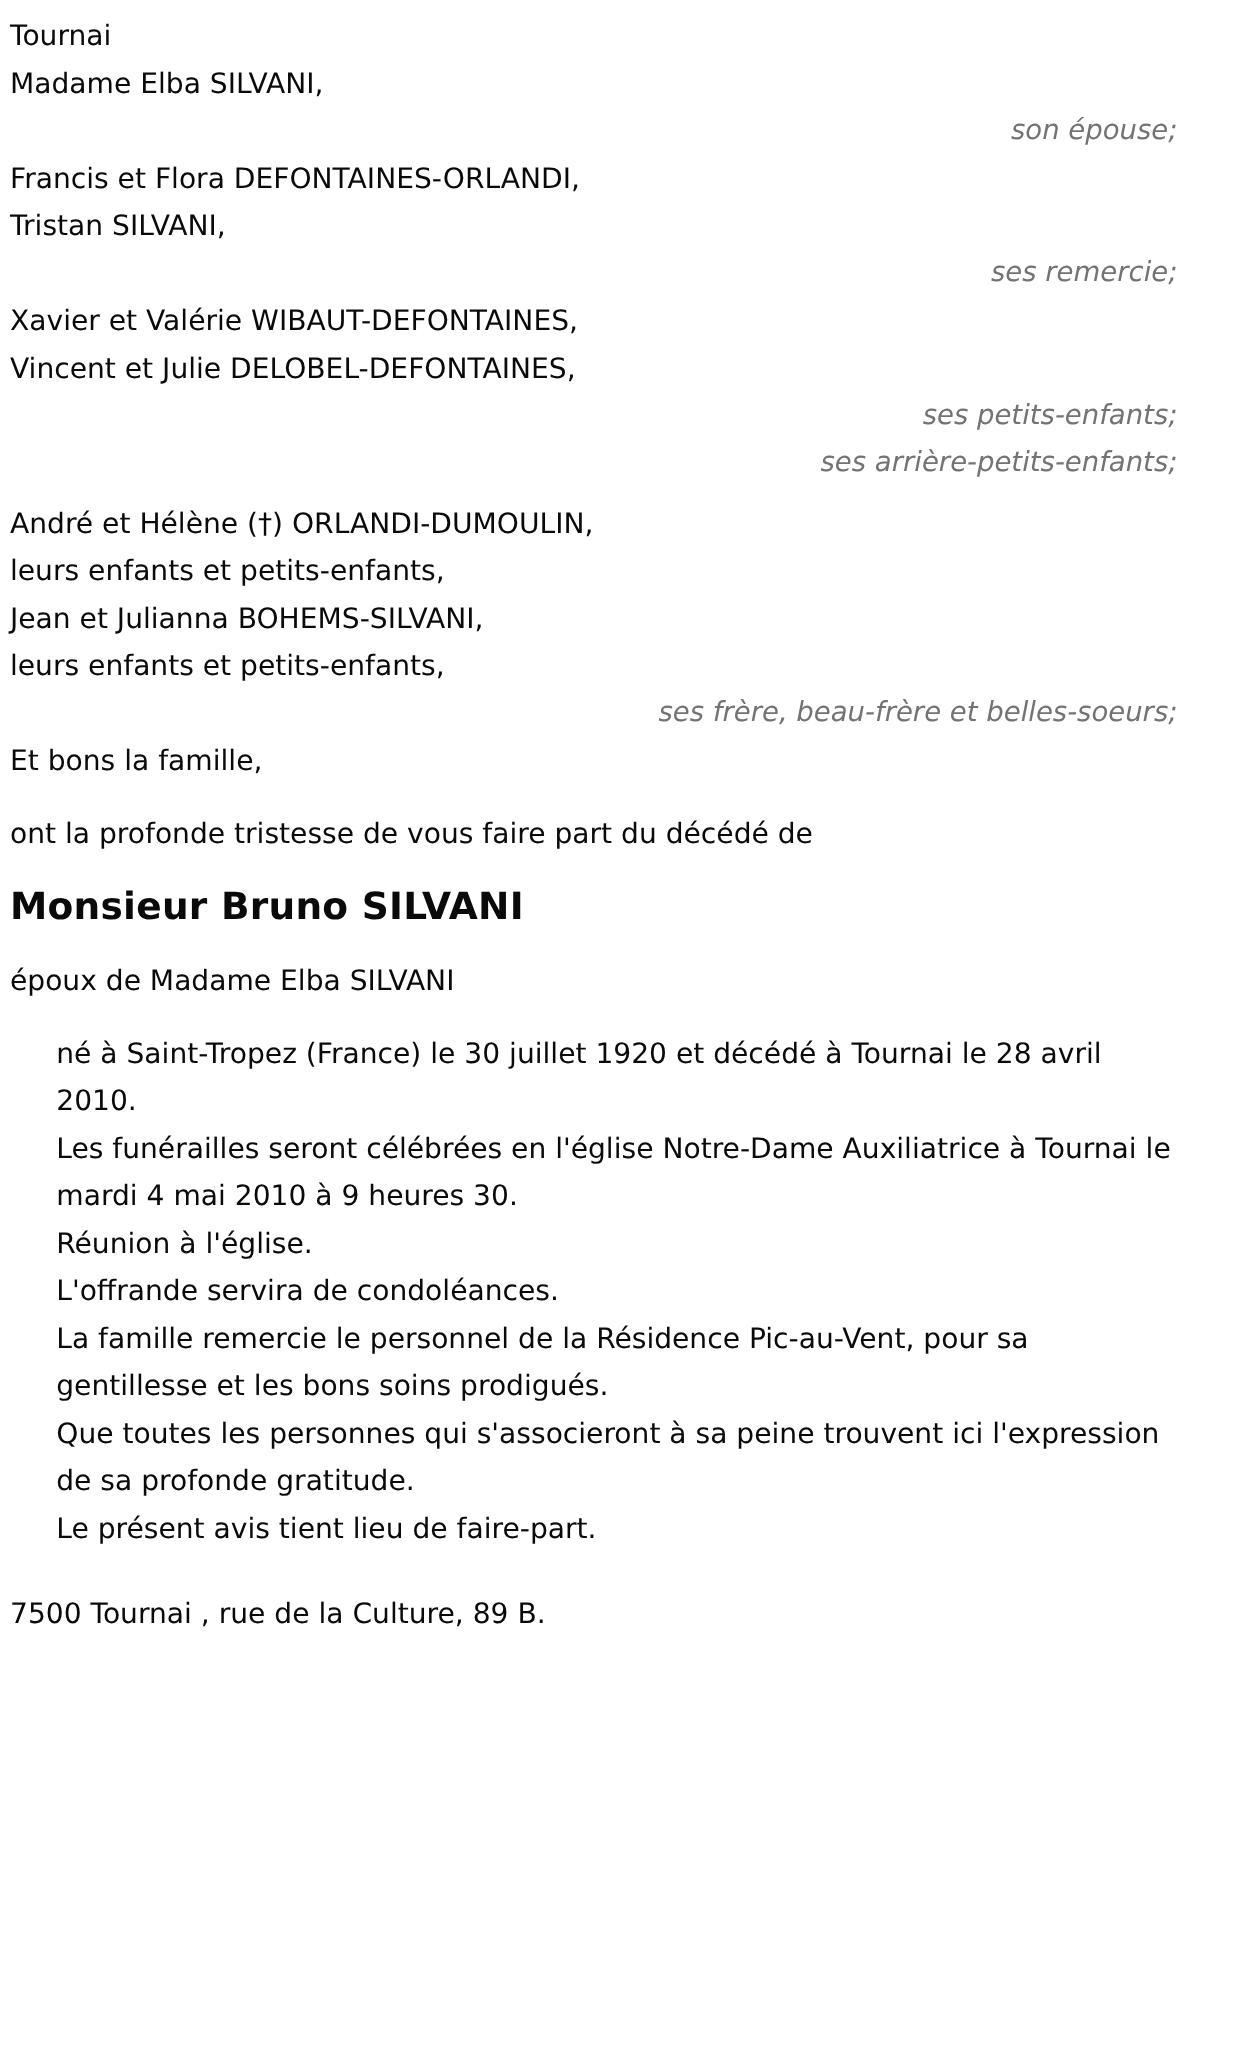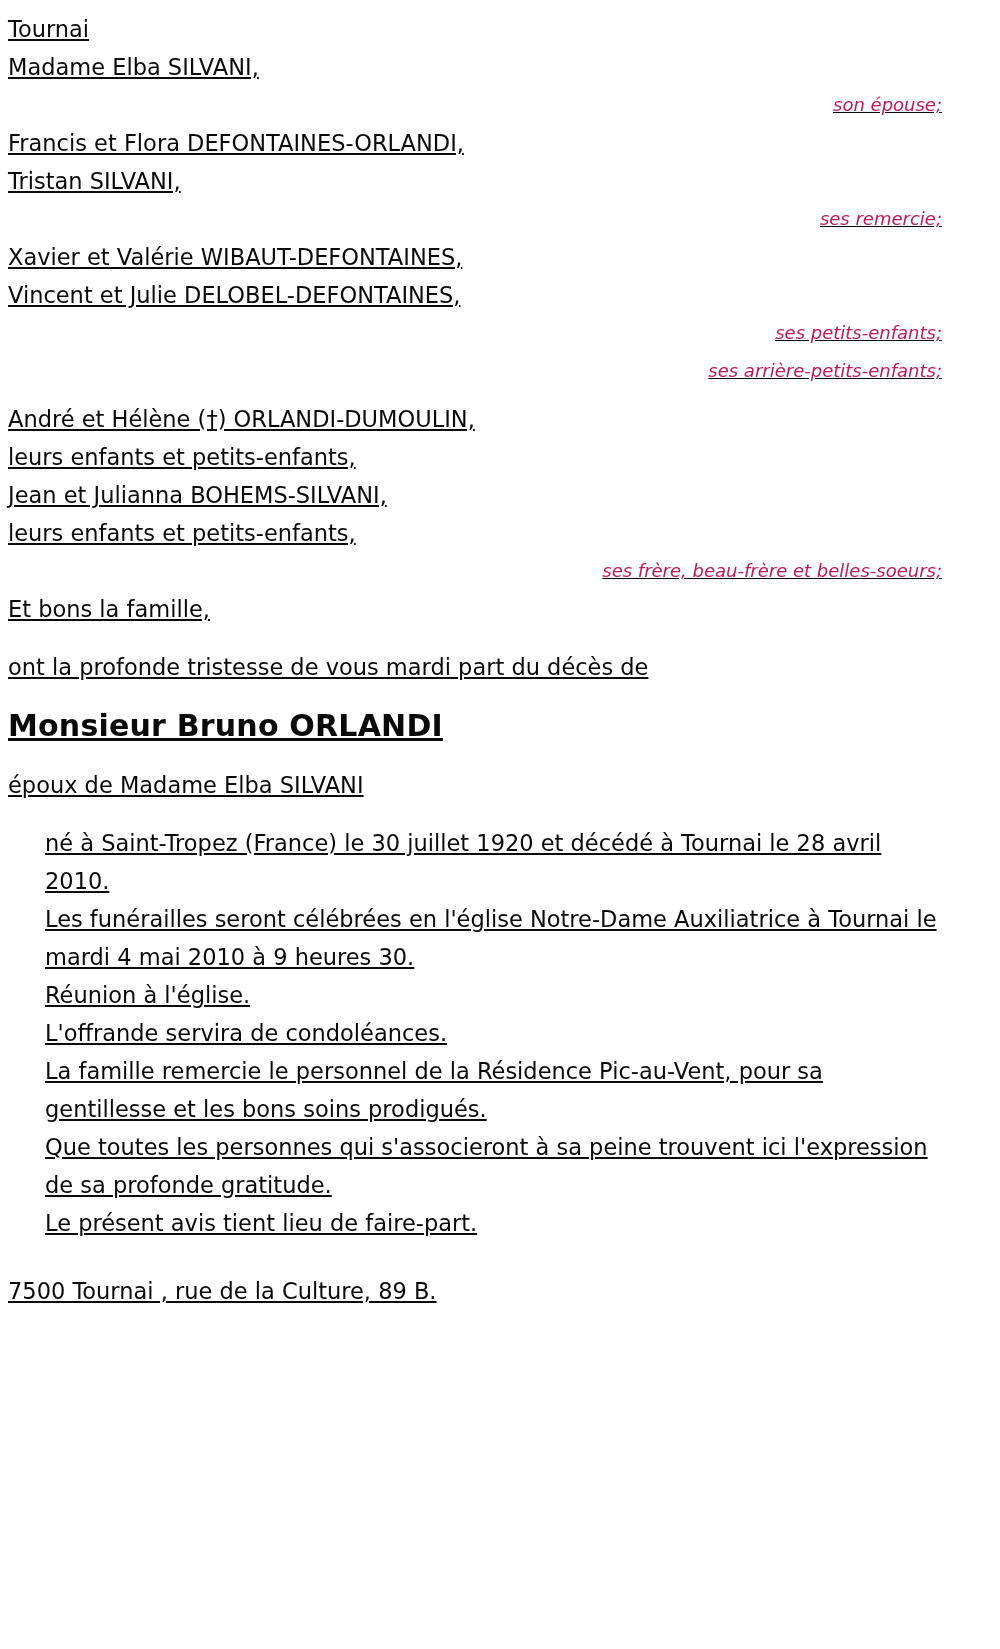--- a/index.html
+++ b/index.html
@@ -12,38 +12,37 @@
     min-height: 1649px;
     font-family: "DejaVu Sans", "Liberation Sans", sans-serif;
     color: #0a0a0a;
   }
   .page {
     position: relative;
     width: 1000px;
     min-height: 1649px;
     box-sizing: border-box;
     padding: 10px 58px 10px 8px;
-    text-decoration: underline;
   }
   .line {
     font-size: 22.5px;
     line-height: 38px;
     white-space: pre-wrap;
   }
   .row {
     display: block;
     position: relative;
   }
   .rel {
     display: block;
-    font-size: 18px;
+    font-size: 22px;
     line-height: 38px;
     text-align: right;
     font-style: italic;
-    color: #be185d;
+    color: #737373;
   }
   .rel-narrow {
     max-width: 420px;
     margin-left: auto;
   }
   .gap-sm { height: 10px; }
   .gap-md { height: 20px; }
   .gap-lg { height: 30px; }
   .deceased-name {
     font-size: 30px;
@@ -97,25 +96,25 @@
     <div class="line">leurs enfants et petits-enfants,</div>
     <div class="line">Jean et Julianna BOHEMS-SILVANI,</div>
     <div class="line">leurs enfants et petits-enfants,</div>
     <div class="rel rel-narrow">ses frère, beau-frère et belles-soeurs;</div>
   </div>
 
   <div class="line">Et bons la famille,</div>
 
   <div class="gap-md"></div>
 
-  <div class="line">ont la profonde tristesse de vous mardi part du décès de</div>
+  <div class="line">ont la profonde tristesse de vous faire part du décédé de</div>
 
   <div class="gap-md"></div>
 
-  <div class="deceased-name">Monsieur Bruno ORLANDI</div>
+  <div class="deceased-name">Monsieur Bruno SILVANI</div>
 
   <div class="gap-md"></div>
 
   <div class="line">époux de Madame Elba SILVANI</div>
 
   <div class="gap-md"></div>
 
   <div class="para">né à Saint-Tropez (France) le 30 juillet 1920 et décédé à Tournai le 28 avril 2010.</div>
   <div class="para">Les funérailles seront célébrées en l'église Notre-Dame Auxiliatrice à Tournai le mardi 4 mai 2010 à 9 heures 30.</div>
   <div class="para">Réunion à l'église.</div>

